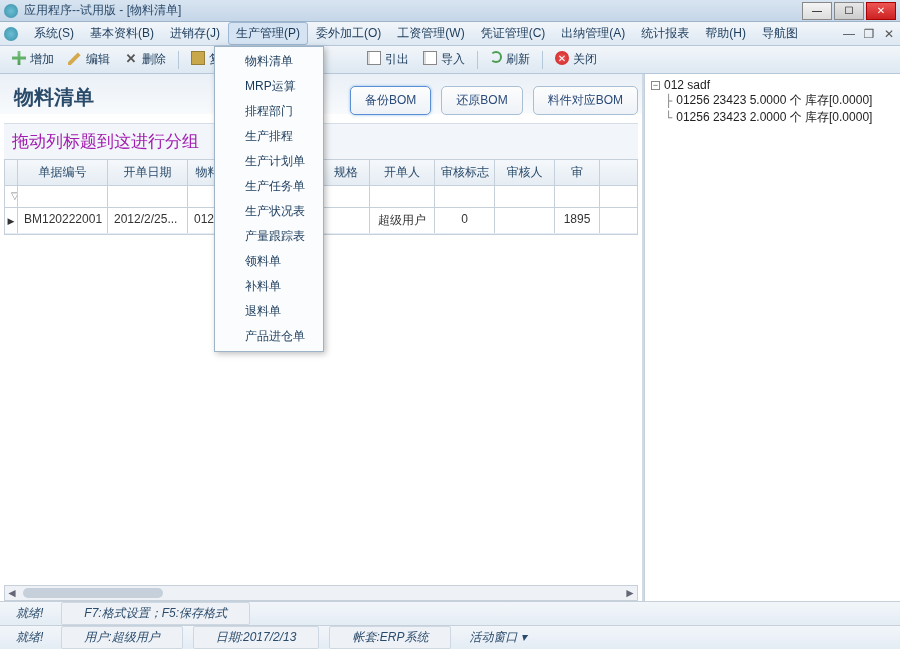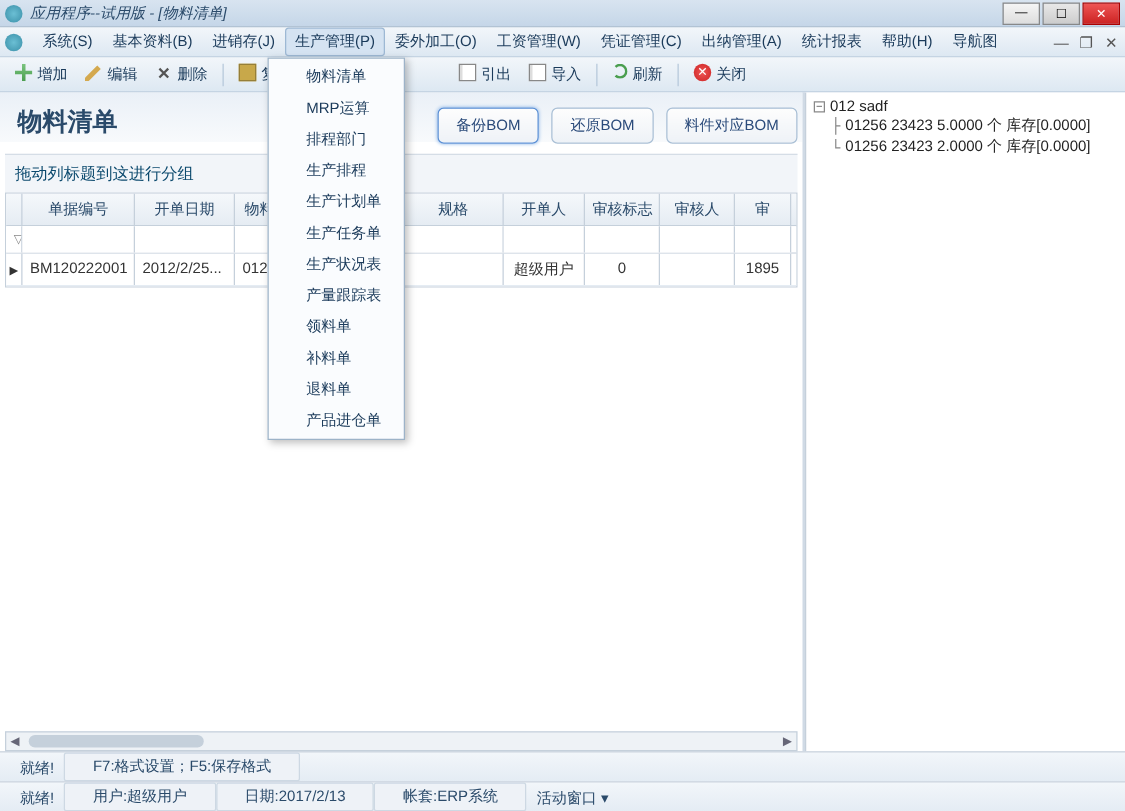--- a/index.html
+++ b/index.html
@@ -1,20 +1,20 @@
 <!DOCTYPE html>
 <html><head>
 <meta charset="utf-8">
 <style>
 * { margin: 0; padding: 0; box-sizing: border-box; font-family: "Microsoft YaHei", "SimSun", Arial, sans-serif; font-size: 12px; }
 body { background: #fff; width: 900px; height: 649px; overflow: hidden; position: relative; }
 
 .title-bar { height: 22px; background: linear-gradient(to bottom, #d8e4f0, #c5d6e8); display: flex; align-items: center; padding: 0 4px; border-bottom: 1px solid #9db3c8; }
 .title-bar-icon { width: 14px; height: 14px; background: radial-gradient(circle, #6bbfd4, #3a8fa8); border-radius: 50%; margin-right: 6px; }
-.title-text { color: #2a4a6a; flex: 1; font-style: italic; }
+.title-text { color: #2a4a6a; flex: 1; }
 .win-controls { display: flex; gap: 2px; }
 .win-btn { width: 30px; height: 18px; background: linear-gradient(to bottom,#f5f5f5,#ddd); border: 1px solid #888; display: flex; align-items: center; justify-content: center; font-size: 10px; cursor: pointer; }
 .win-btn.close { background: linear-gradient(to bottom,#ee5555,#cc2222); color: #fff; border-color: #a00; }
 .win-btn.restore { background: linear-gradient(to bottom,#e8e8e8,#ccc); }
 
 .menu-bar { height: 24px; background: linear-gradient(to bottom,#f2f6fa,#dde8f2); display: flex; align-items: center; padding: 0 4px; border-bottom: 1px solid #b5c8da; }
 .menu-bar-icon { width: 14px; height: 14px; background: radial-gradient(circle,#6bbfd4,#3a8fa8); border-radius: 50%; margin-right: 8px; }
 .menu-item { padding: 3px 8px; color: #1a3a5a; cursor: pointer; white-space: nowrap; }
 .menu-item.active { background: #d5e3f2; border: 1px solid #9db8d4; border-radius: 3px; padding: 2px 7px; }
 .mdi-controls { margin-left: auto; display: flex; gap: 6px; color: #555; }
@@ -31,32 +31,32 @@
 .ico-refresh { border:2px solid #4a9e4f; border-radius:50%; border-left-color:transparent; width:12px; height:12px; }
 .ico-close { background: radial-gradient(circle,#e55,#c22); border-radius:50%; color:#fff; font-size:10px; display:flex; align-items:center; justify-content:center; }
 .ico-page { background:#fff; border:1px solid #888; box-shadow: 2px 0 0 #ddd inset; }
 
 .content { position: absolute; top: 74px; left: 0; right: 0; bottom: 48px; display: flex; }
 .left-pane { flex: 1; background: linear-gradient(to bottom,#eaf0f7,#f8fafc 40px,#fff 40px); position: relative; border-right: 2px solid #d0dae5; }
 .page-title { font-size: 20px; font-weight: bold; color: #2a4a6a; padding: 10px 14px 2px; }
 .bom-header { position: absolute; top: 12px; left: 350px; display: flex; gap: 10px; }
 .bom-btn { padding: 5px 14px; background: linear-gradient(to bottom,#fdfdfd,#eef2f7); border: 1px solid #a9bfd5; border-radius: 5px; color: #2a4a7a; cursor: pointer; }
 .bom-btn.active { border: 1px solid #5a8fd5; box-shadow: 0 0 3px #8fb8e8; }
-.group-bar { margin: 10px 4px 0; padding: 6px 8px; color: #0c4a6e; font-size: 13px; background:#f2f5f9; border-top:1px solid #d5dde6; }
+.group-bar { margin: 10px 4px 0; padding: 6px 8px; color: #a21caf; font-size: 17px; background:#f2f5f9; border-top:1px solid #d5dde6; }
 
 .grid { margin: 0 4px; border: 1px solid #c5d0db; }
 .grid-head { display: flex; background: linear-gradient(to bottom,#f5f8fb,#e5ecf3); border-bottom: 1px solid #c5d0db; }
 .grid-cell { border-right: 1px solid #c5d0db; padding: 4px 6px; color: #2a4a6a; text-align: center; overflow: hidden; white-space: nowrap; }
 .grid-head .grid-cell { font-weight: normal; }
 .c-hnd { width: 12px; }
 .c0 { width: 90px; }
 .c1 { width: 80px; }
 .c2 { width: 40px; }
 .c3 { width: 95px; }
-.c4 { width: 80px; }
+.c4 { width: 47px; }
 .c5 { width: 65px; }
 .c6 { width: 60px; }
 .c7 { width: 60px; }
 .c8 { width: 45px; }
 .grid-filter { display: flex; background: #fff; border-bottom: 1px solid #c5d0db; height: 22px; }
 .grid-filter .grid-cell { background:#fff; }
 .filter-ico { color:#888; font-size:10px; }
 .grid-row { display: flex; background: #fff; border-bottom: 1px solid #e5ecf3; }
 .grid-row .grid-cell { text-align: left; color: #333; }
 .grid-row .c5, .grid-row .c6, .grid-row .c8 { text-align: center; }
@@ -69,21 +69,21 @@
 .tree-connector { color: #888; font-family: monospace; }
 
 .dropdown-menu { position: absolute; top: 46px; left: 214px; width: 110px; background: #fafcfe; border: 1px solid #9db3c8; box-shadow: 2px 2px 6px rgba(0,0,0,0.25); z-index: 100; padding: 2px 0; }
 .dd-item { padding: 4px 22px 4px 30px; color: #1a3a5a; cursor: pointer; white-space: nowrap; }
 
 .h-scroll { position: absolute; bottom: 48px; left: 4px; right: 262px; height: 16px; background: #eef2f6; border: 1px solid #c5d0db; display:flex; align-items:center; }
 .h-scroll-thumb { width: 140px; height: 10px; background: #c5d0db; border-radius: 5px; margin-left: 4px; }
 .h-scroll-arrow { width:14px; text-align:center; color:#667; cursor:pointer; }
 
 .status-bars { position: absolute; bottom: 0; left: 0; right: 0; }
-.status-bar { height: 24px; background: linear-gradient(to bottom,#f2f6fa,#e4ecf4); border-top: 1px solid #c5d0db; display: flex; align-items: flex-end; padding: 0 8px; gap: 0; color: #2a4a6a; }
+.status-bar { height: 24px; background: linear-gradient(to bottom,#f2f6fa,#e4ecf4); border-top: 1px solid #c5d0db; display: flex; align-items: center; padding: 0 8px; gap: 10px; color: #2a4a6a; font-style: italic; }
 .status-seg { padding: 2px 22px; background: #eef2f7; border: 1px solid #cdd8e3; border-radius: 2px; }
 .status-plain { padding: 2px 8px; }
 </style>
 </head>
 <body>
 
 <div class="title-bar">
   <span class="title-bar-icon"></span>
   <span class="title-text">应用程序--试用版 - [物料清单]</span>
   <div class="win-controls">

